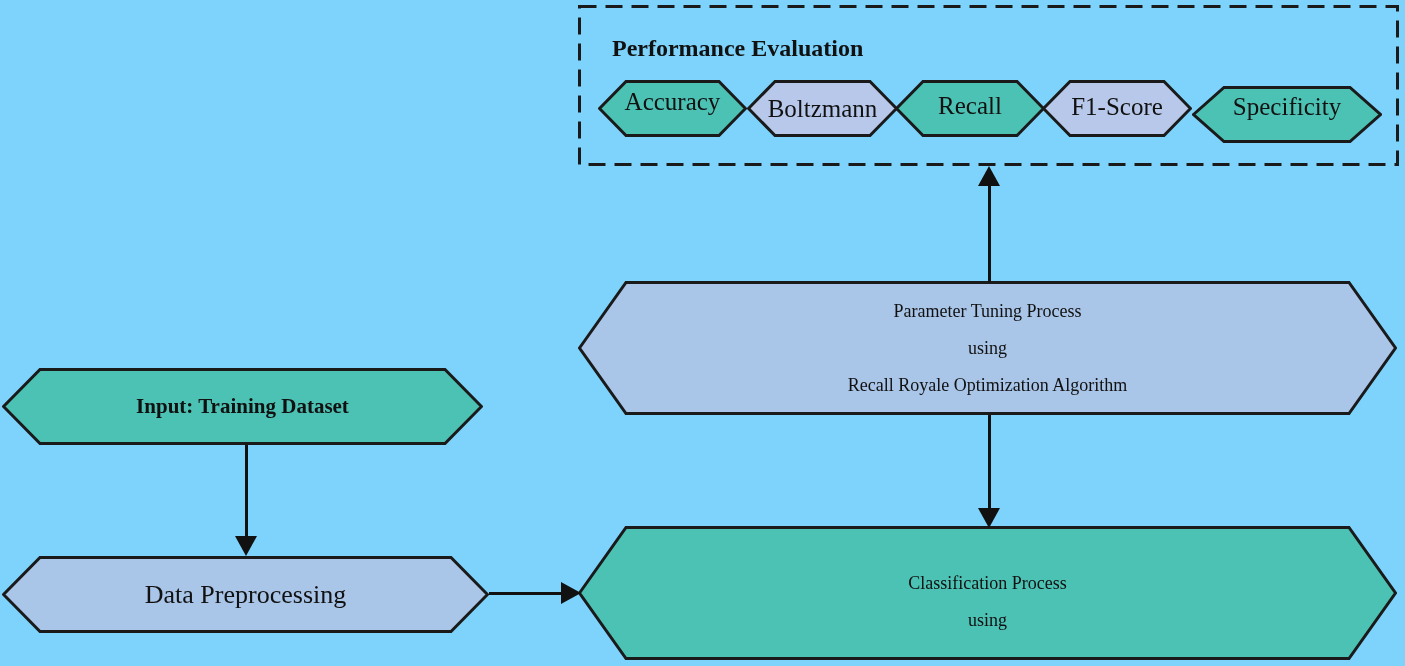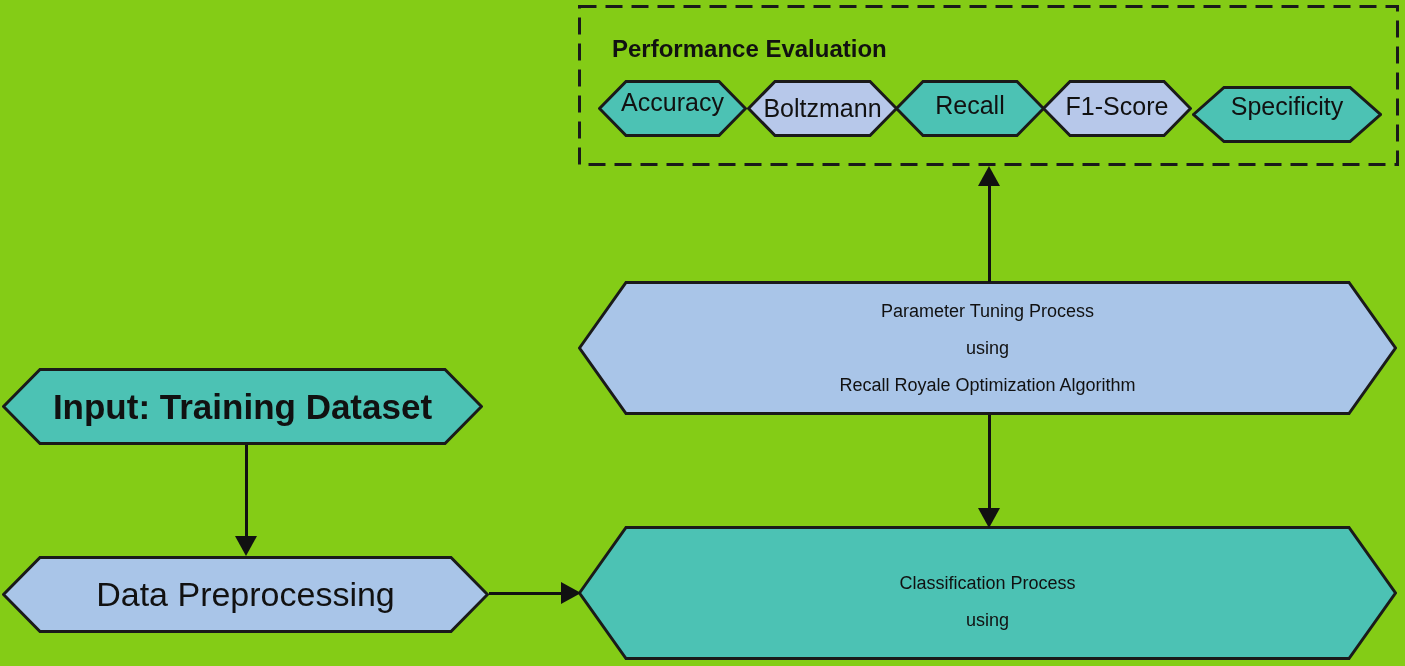--- a/index.html
+++ b/index.html
@@ -1,43 +1,43 @@
 <!DOCTYPE html>
 <html><head>
 <meta charset="utf-8">
 <style>
   html,body { margin:0; padding:0; background:#ffffff; }
   .canvas {
     position: relative;
     width: 1405px;
     height: 666px;
-    background: #84cc16;
-    font-family: Liberation Sans, sans-serif;
+    background: #7dd3fc;
+    font-family: Liberation Serif, serif;
     color: #111111;
     overflow: hidden;
   }
   .abs { position: absolute; }
   .hex { position: absolute; }
   .hex-svg { position: absolute; left:0; top:0; }
   .hex-label {
     position: absolute; inset: 0;
     display: flex; flex-direction: column;
     align-items: center; justify-content: center;
     text-align: center;
     z-index: 2;
   }
   .box-title {
     position: absolute;
     font-weight: bold;
     font-size: 24px;
     white-space: nowrap;
   }
   .metric-label { font-size: 25px; }
-  .input-label  { font-size: 35px; font-weight: bold; }
-  .prep-label   { font-size: 34px; }
+  .input-label  { font-size: 21px; font-weight: bold; }
+  .prep-label   { font-size: 26px; }
   .big-label    { font-size: 18px; line-height: 37px; }
   .vline { position: absolute; width: 3px; background: #111111; }
   .hline { position: absolute; height: 3px; background: #111111; }
   .tri { position: absolute; width: 0; height: 0; }
   .tri-up    { border-left: 11px solid transparent; border-right: 11px solid transparent; border-bottom: 20px solid #111111; }
   .tri-down  { border-left: 11px solid transparent; border-right: 11px solid transparent; border-top: 20px solid #111111; }
   .tri-right { border-top: 11px solid transparent; border-bottom: 11px solid transparent; border-left: 20px solid #111111; }
 </style>
 </head>
 <body>

